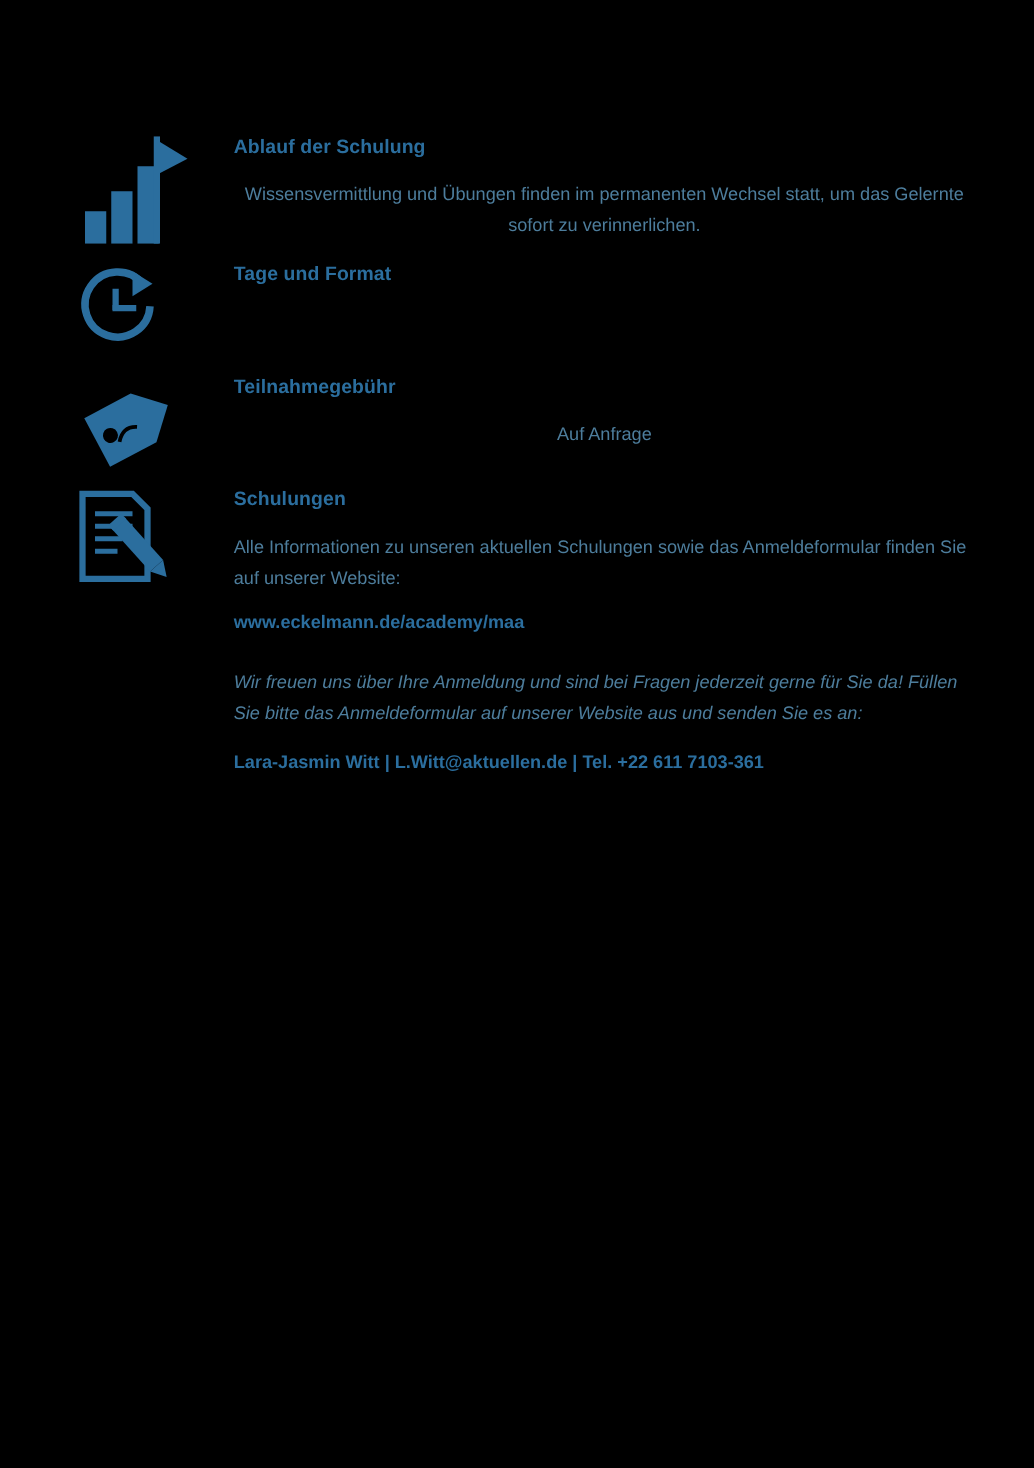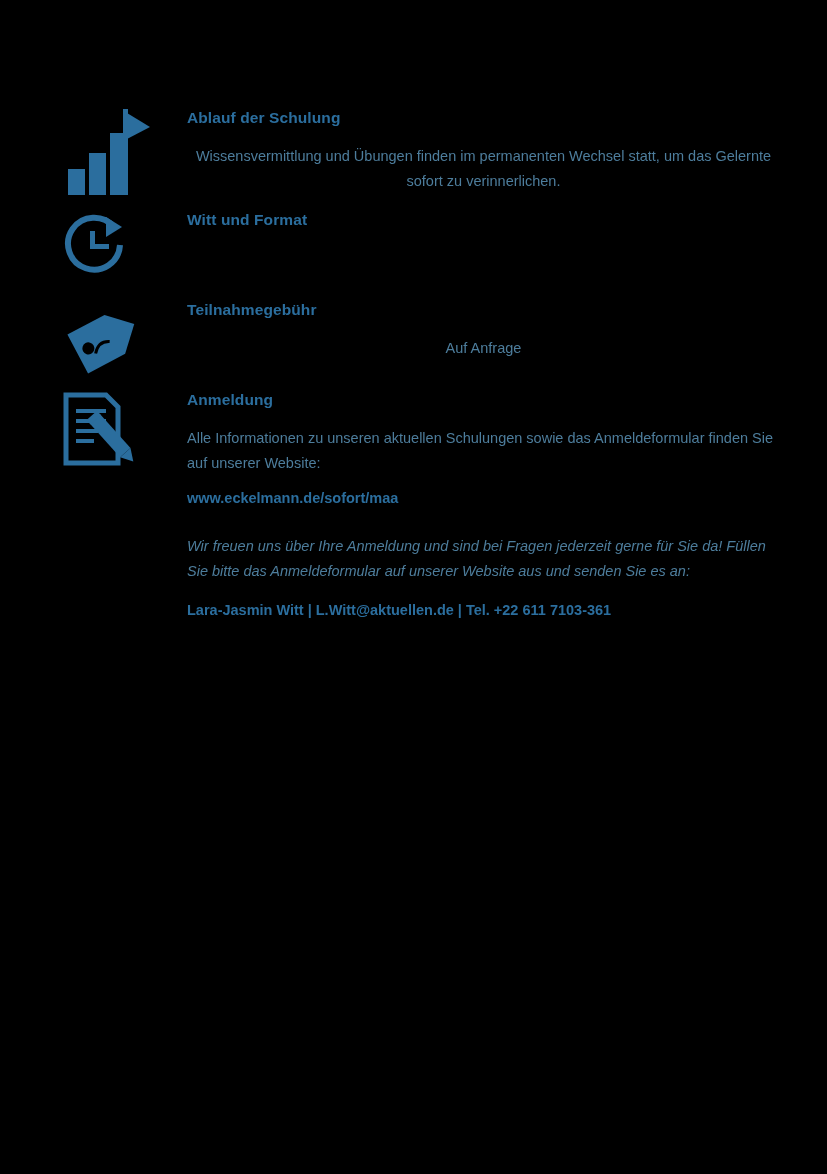--- a/index.html
+++ b/index.html
@@ -118,21 +118,21 @@
     <div class="section" id="sec-1">
       <div class="icon-wrap">
         <svg width="92" height="78" viewBox="0 0 92 78">
           <path d="M54 16 A26 26 0 1 0 60 34" fill="none" stroke="#2b6e9e" stroke-width="6"></path>
           <path d="M46 6 L62 16 L46 26 Z" fill="#2b6e9e"></path>
           <rect x="30" y="20" width="5" height="17" fill="#2b6e9e"></rect>
           <rect x="30" y="33" width="19" height="5" fill="#2b6e9e"></rect>
         </svg>
       </div>
       <div class="body-col">
-        <h2 class="sec-title">Witt und Format</h2>
+        <h2 class="sec-title">Tage und Format</h2>
       </div>
     </div>
 
     <div class="section" id="sec-2">
       <div class="icon-wrap">
         <svg width="92" height="78" viewBox="0 0 92 78">
           <g transform="rotate(-28 46 38)">
             <path d="M14 16 L56 16 L78 38 L56 60 L14 60 Z" fill="#2b6e9e"></path>
             <circle cx="26" cy="38" r="6" fill="#000000"></circle>
           </g>
@@ -156,23 +156,23 @@
           <rect x="16" y="38" width="22" height="4" fill="#2b6e9e"></rect>
           <rect x="16" y="48" width="18" height="4" fill="#2b6e9e"></rect>
           <g transform="rotate(-42 58 52)">
             <rect x="50" y="18" width="14" height="46" fill="#2b6e9e"></rect>
             <path d="M50 64 L57 76 L64 64 Z" fill="#2b6e9e"></path>
             <rect x="50" y="14" width="14" height="6" fill="#2b6e9e"></rect>
           </g>
         </svg>
       </div>
       <div class="body-col">
-        <h2 class="sec-title">Anmeldung</h2>
+        <h2 class="sec-title">Schulungen</h2>
         <p class="sec-text">Alle Informationen zu unseren aktuellen Schulungen sowie das Anmeldeformular finden Sie auf unserer Website:</p>
-        <a class="link-strong" href="#">www.eckelmann.de/sofort/maa</a>
+        <a class="link-strong" href="#">www.eckelmann.de/academy/maa</a>
         <p class="sec-text" style="margin-top:22px;font-style:italic;">Wir freuen uns über Ihre Anmeldung und sind bei Fragen jederzeit gerne für Sie da! Füllen Sie bitte das Anmeldeformular auf unserer Website aus und senden Sie es an:</p>
         <p class="contact-line">
           <span>Lara-Jasmin Witt</span><span class="sep">|</span><a href="#">L.Witt@aktuellen.de</a><span class="sep">|</span><span>Tel. +22 611 7103-361</span>
         </p>
       </div>
     </div>
 
   </div>
 </div>
 

